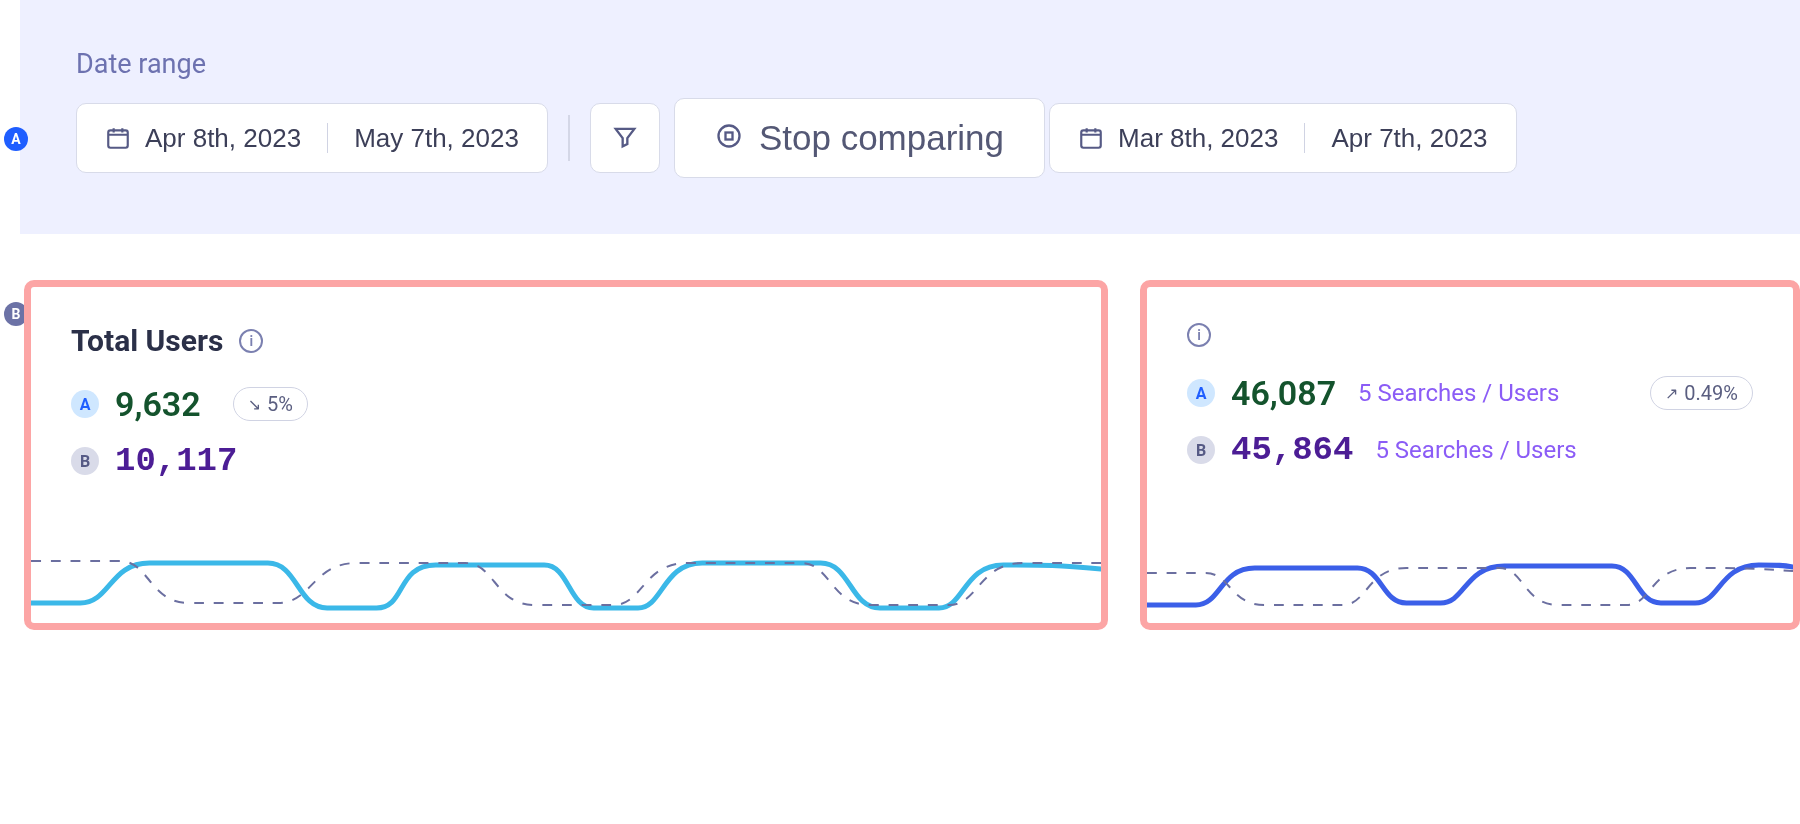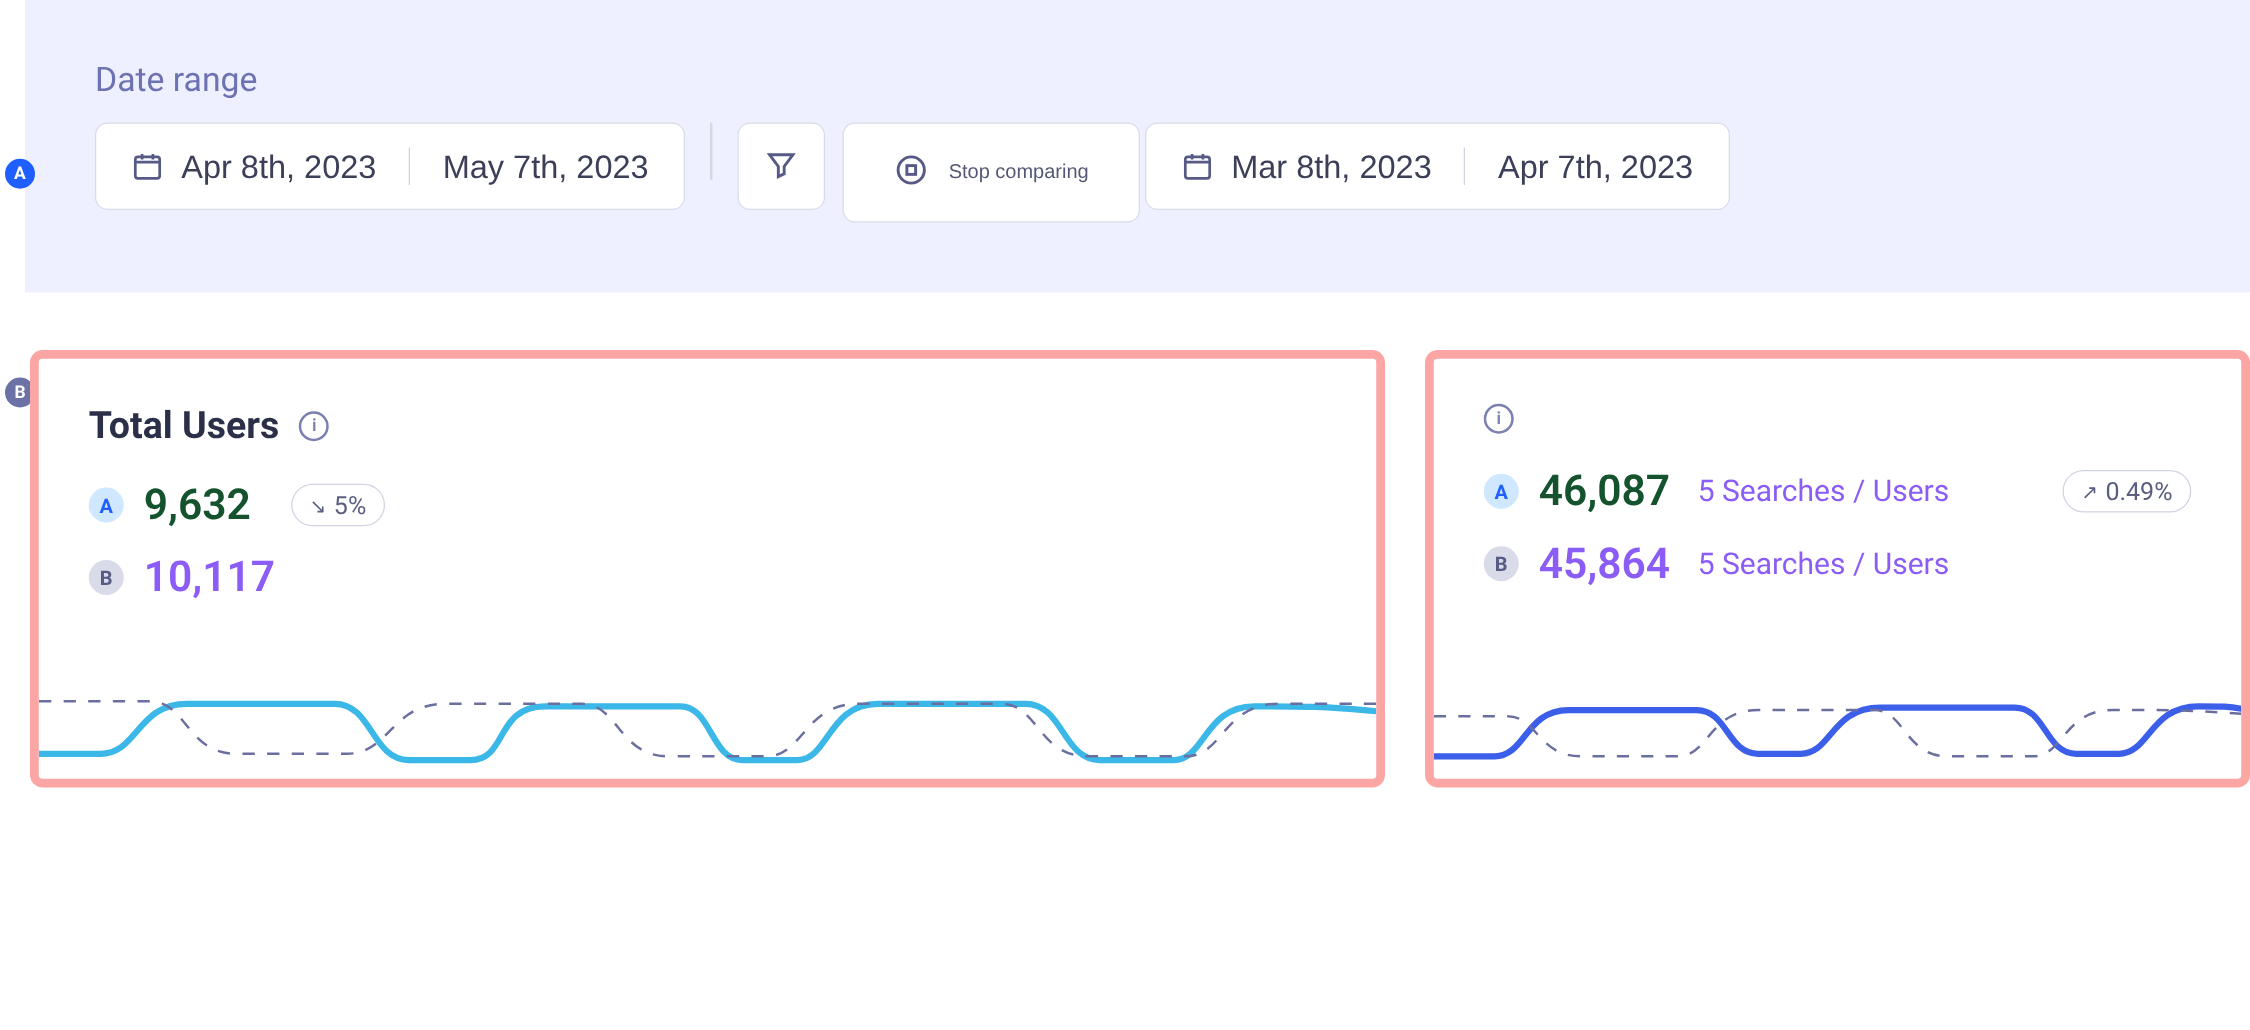--- a/index.html
+++ b/index.html
@@ -21,21 +21,21 @@
 
   .section-label {
     font-size: 27px;
     color: #6d72b0;
     font-weight: 400;
     margin-bottom: 18px;
   }
 
   .controls-row {
     display: flex;
-    align-items: flex-start;
+    align-items: center;
     gap: 14px;
   }
 
   .date-block { display: inline-block; }
 
   .date-btn {
     display: inline-flex;
     align-items: center;
     background: #fff;
     border: 1px solid #d8dbe9;
@@ -81,21 +81,21 @@
   .icon-btn svg { width: 28px; height: 28px; }
 
   .stop-btn {
     display: inline-flex;
     align-items: center;
     background: #fff;
     border: 1px solid #d8dbe9;
     border-radius: 10px;
     height: 80px;
     padding: 0 40px;
-    font-size: 16px;
+    font-size: 35px;
     color: #545875;
     gap: 16px;
     cursor: pointer;
   }
   .stop-btn svg { width: 28px; height: 28px; }
 
   .marker {
     width: 24px;
     height: 24px;
     border-radius: 50%;
@@ -169,21 +169,21 @@
     font-weight: 700;
   }
   .mini-badge.A { background: #cfe7ff; color: #1f5eff; }
   .mini-badge.B { background: #d9dbe9; color: #565a85; }
 
   .metric-value {
     font-size: 34px;
     font-weight: 600;
   }
   .metric-value.primary { color: #14532d; }
-  .metric-value.secondary { color: #8b5cf6; }
+  .metric-value.secondary { color: #4c1d95; font-family: Liberation Mono, monospace; }
 
   .metric-sub {
     font-size: 24px;
     color: #8b5cf6;
     margin-left: 6px;
   }
 
   .delta-badge {
     display: inline-flex;
     align-items: center;

